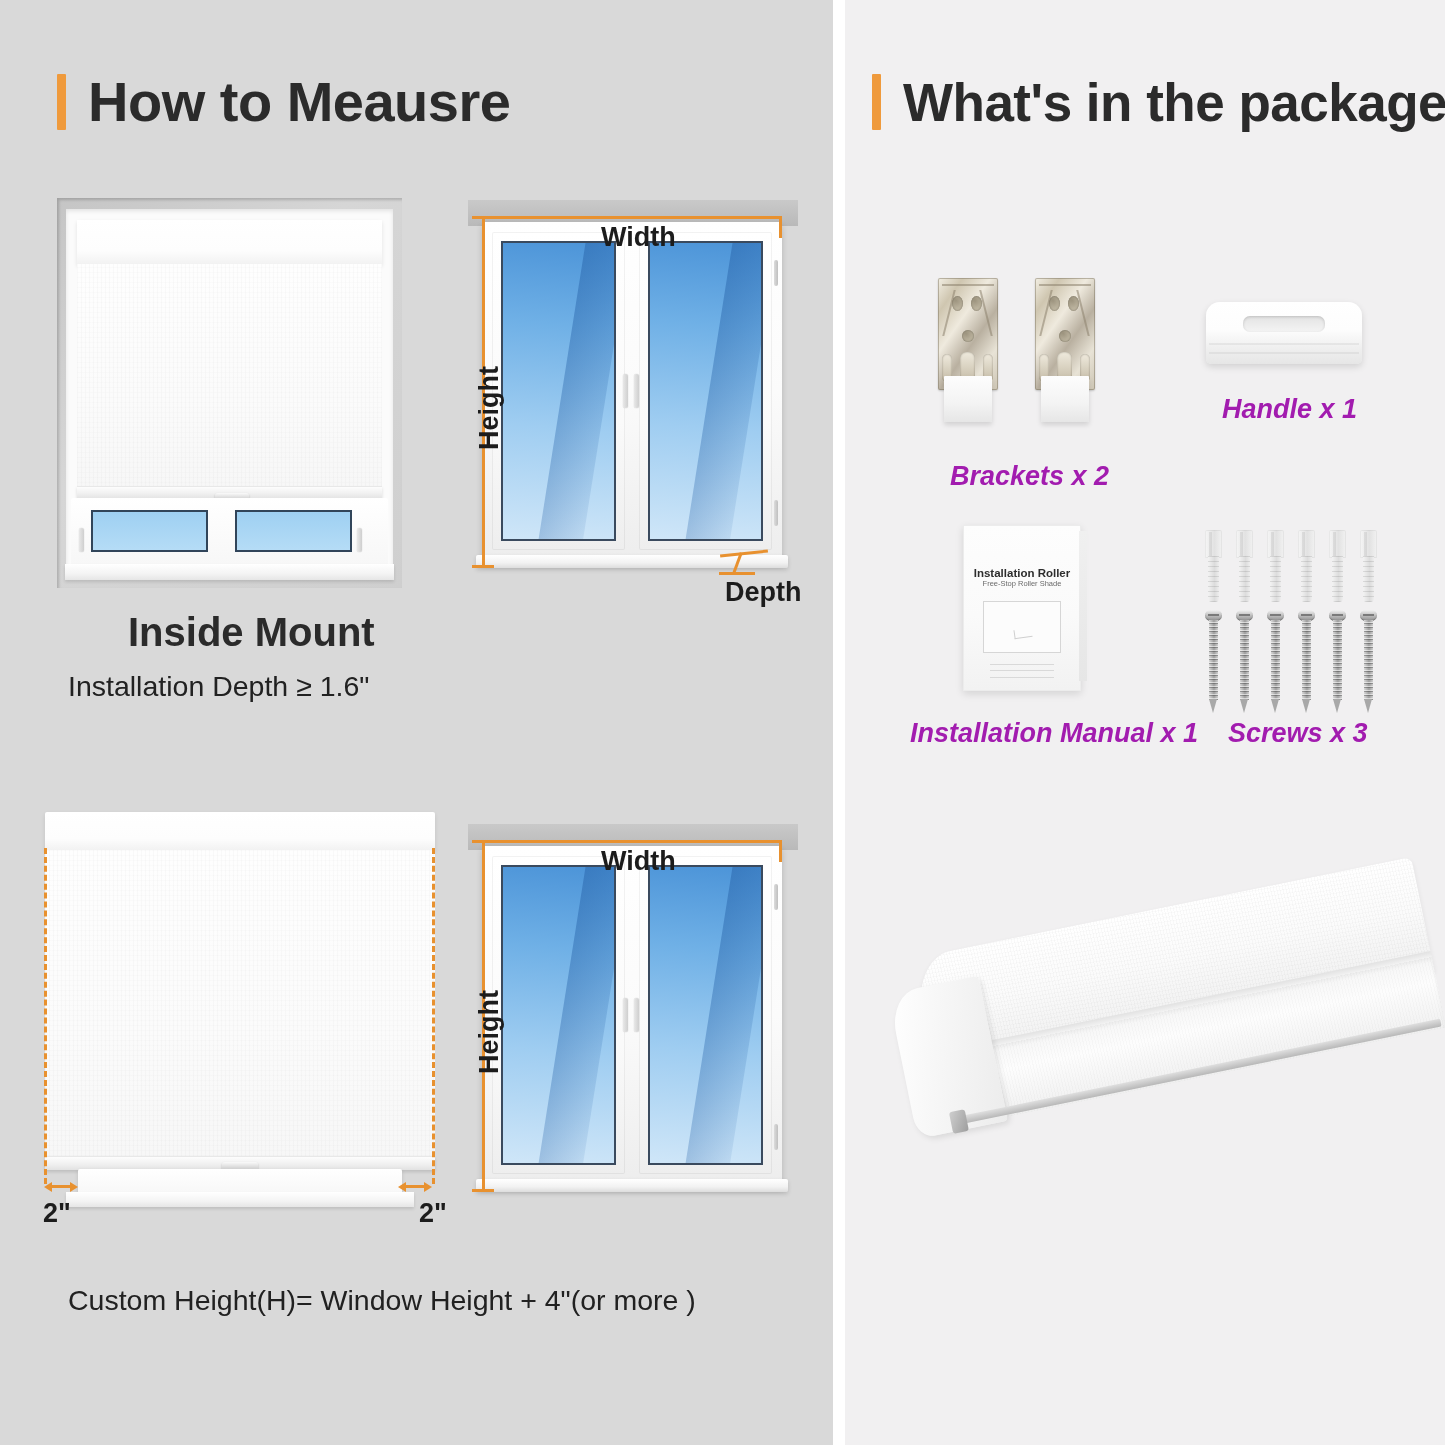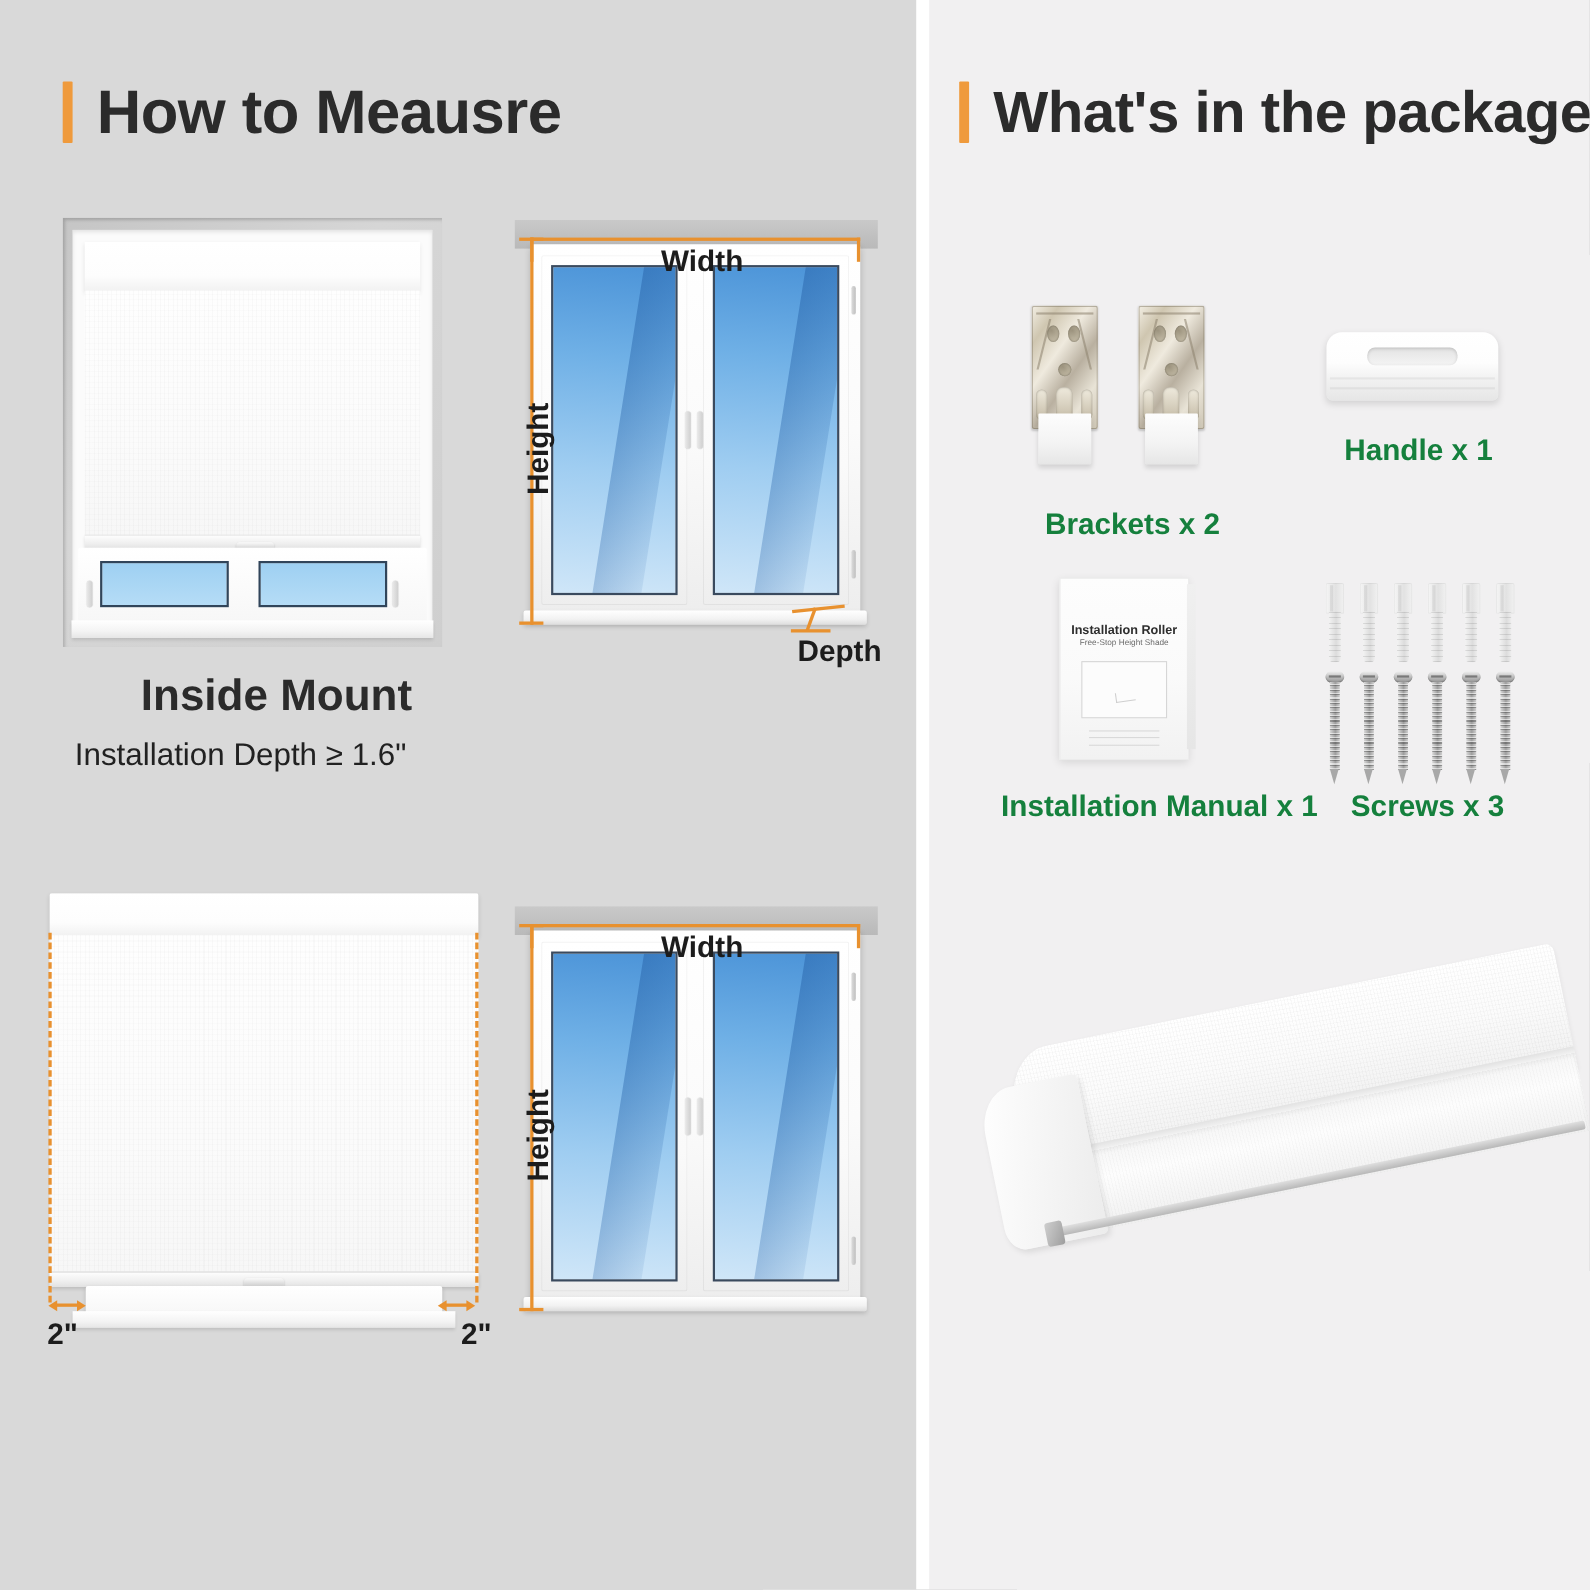--- a/index.html
+++ b/index.html
@@ -174,22 +174,22 @@
     border-top:5px solid transparent;border-bottom:5px solid transparent;
   }
   .inch-label{
     position:absolute;font-size:27px;font-weight:600;color:#1c1c1c;
   }
 
   
   
   
   .pkg-label{
-    position:absolute;font-size:27px;font-weight:bold;
-    color:#15803d;white-space:nowrap;
+    position:absolute;font-size:27px;font-weight:bold;font-style:italic;
+    color:#a21caf;white-space:nowrap;
   }
   #label-shade{font-size:30px;}
 
   
   .bracket{
     position:absolute;width:60px;height:145px;
   }
   .bracket .metal{
     position:absolute;left:0;top:0;width:60px;height:112px;
     background:linear-gradient(125deg,#f3efe4 0%,#cfc6b0 18%,#efeade 38%,#b9b0a0 58%,#e8e3d6 78%,#cdc5b4 100%);
@@ -455,20 +455,21 @@
     <div class="m-cap-h" style="left:14px;top:16px;"></div>
     <div class="m-cap-h" style="left:311px;top:16px;"></div>
     <div class="m-line-v" style="left:14px;top:16px;height:352px;"></div>
     <div class="m-cap-v" style="left:4px;top:16px;"></div>
     <div class="m-cap-v" style="left:4px;top:365px;"></div>
   </div>
   <div class="m-label" style="left:601px;top:846px;">Width</div>
   <div class="m-label vert" style="left:474px;top:1074px;">Height</div>
 
   <div class="spec-list" id="outside-specs">
+    <div>Custom Height(H)= Window Height + 4"(or more )</div>
   </div>
 
   <div class="panel-divider"></div>
   <div class="panel-right"></div>
 
   <div class="heading" id="heading-right">
     <span class="accent"></span>
     <span class="htext">What's in the package</span>
   </div>
 
@@ -505,21 +506,21 @@
   <div class="handle" style="left:1206px;top:302px;width:156px;height:62px;">
     <div class="slotcut"></div>
     <div class="ridge" style="top:66%;"></div>
     <div class="ridge" style="top:80%;"></div>
   </div>
   <div class="pkg-label" style="left:1222px;top:394px;">Handle x 1</div>
 
   <div class="manual" style="left:963px;top:525px;width:116px;height:164px;">
     <div class="backsheet"></div>
     <div class="m-title">Installation Roller</div>
-    <div class="m-sub">Free-Stop Height Shade</div>
+    <div class="m-sub">Free-Stop Roller Shade</div>
     <div class="m-box">
       <div class="m-sketch"></div>
     </div>
     <div class="m-line" style="top:84%;"></div>
     <div class="m-line" style="top:88%;"></div>
     <div class="m-line" style="top:92%;"></div>
   </div>
   <div class="pkg-label" style="left:910px;top:718px;">Installation Manual x 1</div>
 
   <div style="position:absolute;left:1205px;top:530px;width:180px;height:50px;">

